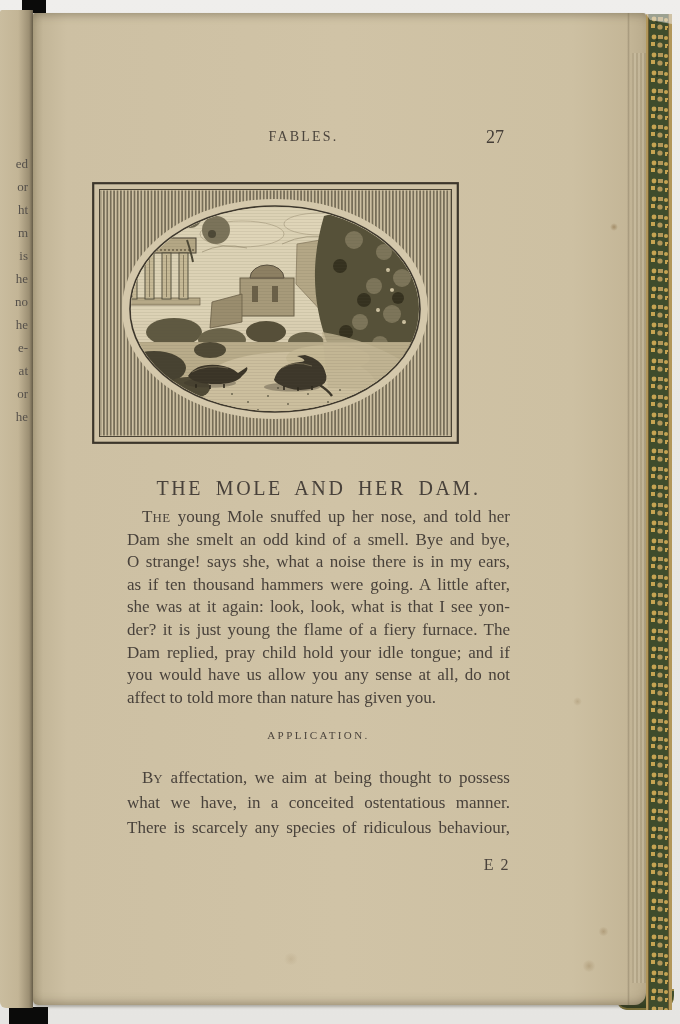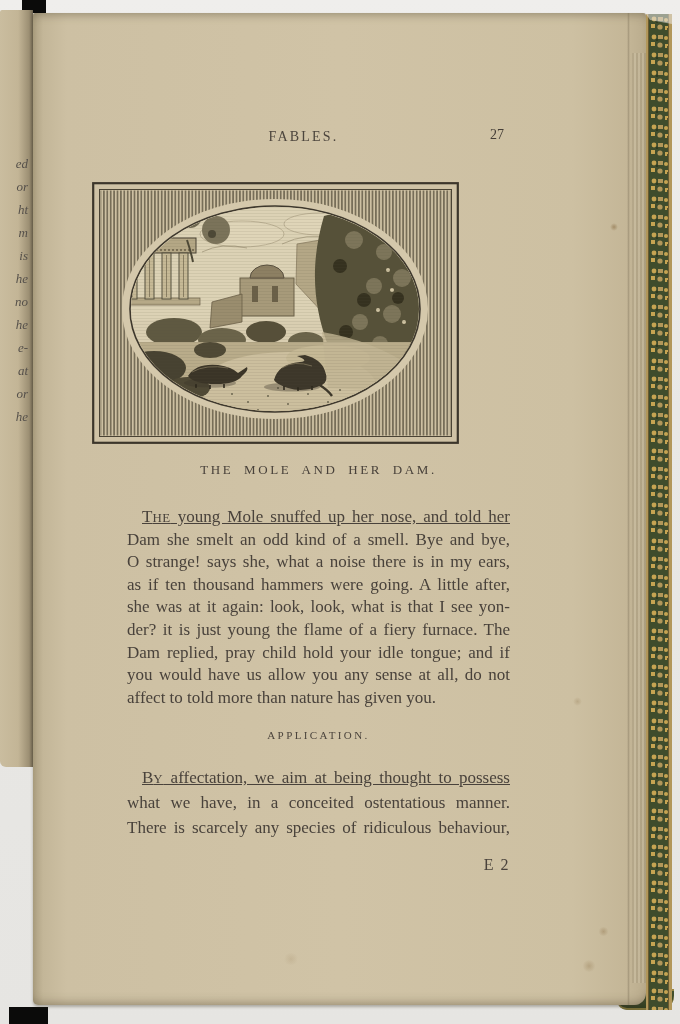--- a/index.html
+++ b/index.html
@@ -2,23 +2,23 @@
 <html><head>
 <meta charset="utf-8">
 <style>
   html,body{margin:0;padding:0;background:#b9b7b3;}
   .stage{position:relative;width:680px;height:1024px;overflow:hidden;
          background:linear-gradient(180deg,#efeeec 0,#e9e8e5 40%,#e6e5e2 100%);
          font-family:"Liberation Serif","DejaVu Serif",serif;}
   
   .blk{position:absolute;background:#0b0b0a;}
   
-  .opp-page{position:absolute;left:0;top:10px;width:33px;height:757px;
+  .opp-page{position:absolute;left:0;top:10px;width:33px;height:998px;
             background:linear-gradient(90deg,#cabd9f 0,#c3b596 55%,#9c8f73 88%,#6e6450 100%);
-            border-radius:2px 0 0 6px;font-style:italic;}
+            border-radius:2px 0 0 6px;}
   .frag{position:absolute;right:5px;width:26px;text-align:right;
         font-size:13px;color:#55504a;letter-spacing:0;}
   
   .page{position:absolute;left:33px;top:13px;width:613px;height:992px;
         background:linear-gradient(90deg,#ab9e80 0,#c3b698 10px,#cdc0a3 34px,#d0c3a6 50%,#cdc0a2 88%,#c4b697 97%,#baac8d 100%);
         border-radius:2px 3px 12px 5px;
         box-shadow:inset 0 10px 9px -8px rgba(110,100,78,.55),
                    inset 0 -9px 10px -7px rgba(95,85,62,.5),
                    0 2px 3px rgba(60,55,40,.35);}
   .crease{position:absolute;top:0;height:100%;width:3px;
@@ -30,32 +30,32 @@
   .gilt{position:absolute;left:646px;top:14px;}
   .gilt-corner{position:absolute;left:617px;top:989px;width:57px;height:21px;
        background:linear-gradient(180deg,#46532f 0,#3c4928 55%,#2e3a1e 100%);
        border-radius:4px 0 14px 10px;
        box-shadow:inset 0 2px 0 rgba(198,164,82,.65), inset 0 -2px 0 rgba(198,164,82,.5);}
   
   .col{position:absolute;left:58px;width:383px;color:#47403a;margin-left:36px;}
   .header-row{top:116px;height:20px;}
   .running-title{position:absolute;left:0;right:30px;text-align:center;
        font-size:14px;letter-spacing:2.2px;color:#4c453d;}
-  .pageno{position:absolute;right:6px;top:-2px;font-size:14px;color:#453e37;}
+  .pageno{position:absolute;right:6px;top:-2px;font-size:18px;color:#453e37;}
   .illus{position:absolute;left:59px;top:169px;width:367px;height:262px;}
-  .fable-title{top:449px;text-align:center;font-size:13px;letter-spacing:2.6px;
+  .fable-title{top:464px;text-align:center;font-size:20px;letter-spacing:2.6px;
        word-spacing:5px;color:#48413a;}
   .para{position:absolute;}
   .fable-para{top:493px;}
   .app-para{top:753px;}
   .bline{width:383px;text-align:justify;text-align-last:justify;
          font-size:17px;color:#49423b;white-space:normal;}
   .fable-para .bline{height:22.6px;line-height:22.6px;}
   .app-para .bline{height:24.8px;line-height:24px;}
-  .first{ text-indent:15px;text-decoration:underline; }
+  .first{ text-indent:15px; }
   .no-just{text-align-last:left;}
   .lead-small{font-size:0.76em;letter-spacing:.6px;}
   .app-heading{top:716px;text-align:center;font-size:11px;letter-spacing:2.4px;color:#4c453d;}
   .sig{top:843px;text-align:right;font-size:16px;letter-spacing:1.5px;color:#49423b;}
 </style>
 </head>
 <body>
 
 <div class="stage">
 

